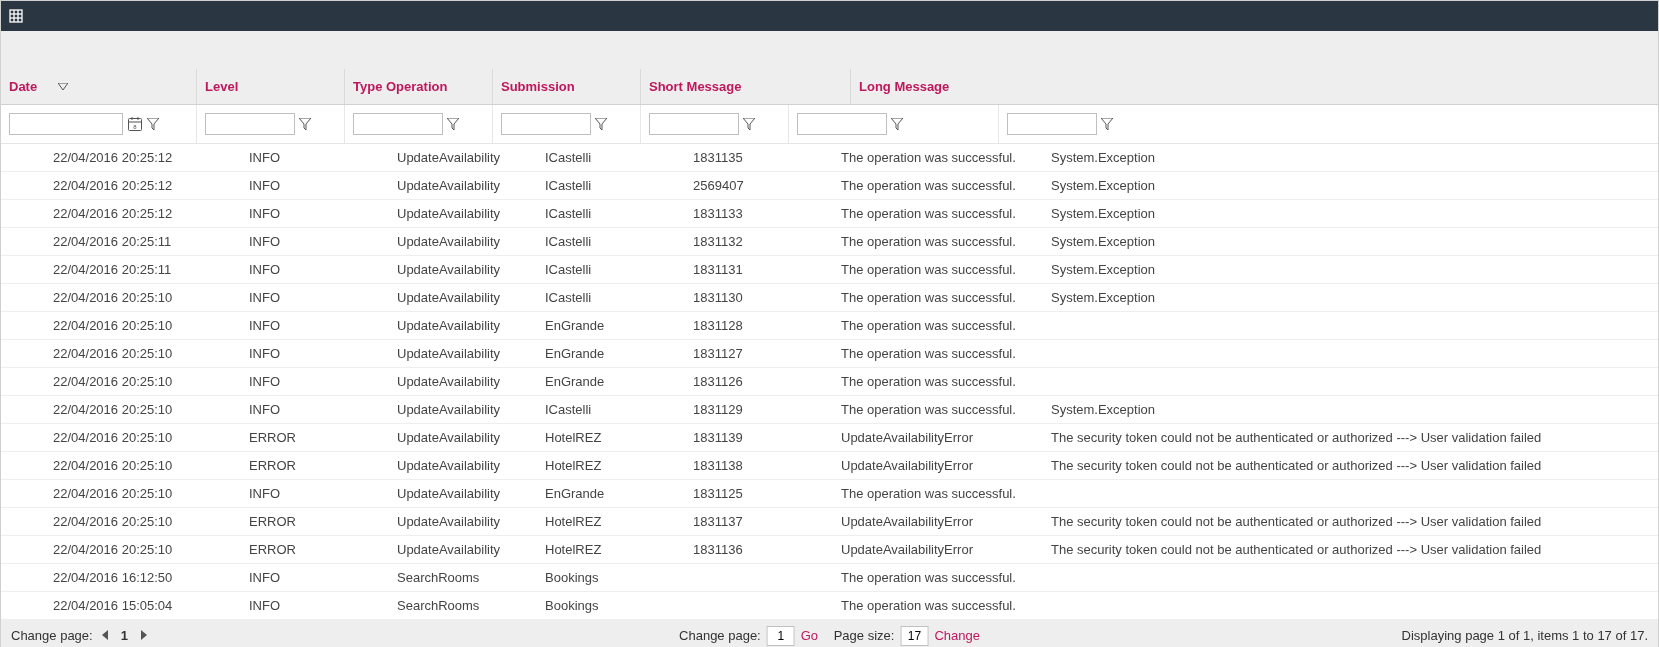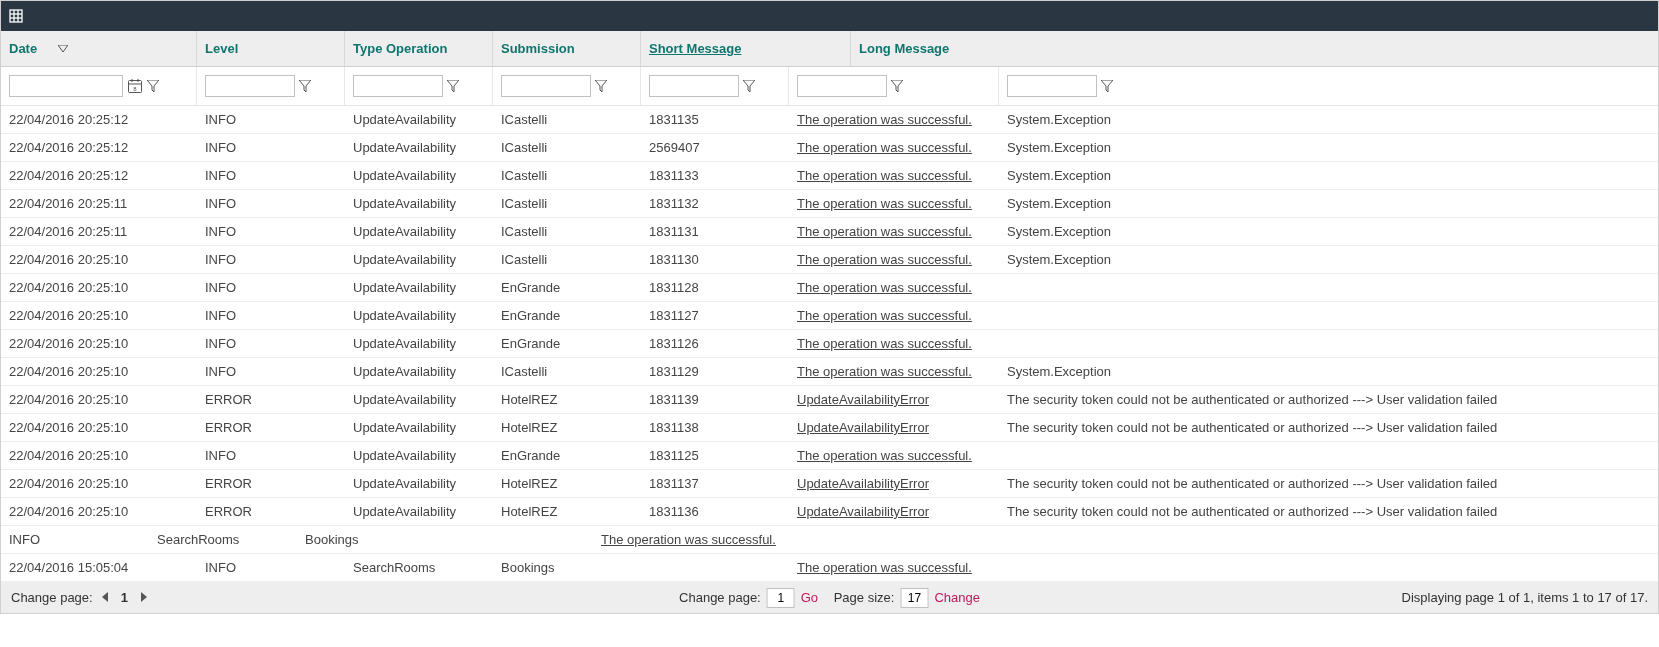--- a/index.html
+++ b/index.html
@@ -1,34 +1,34 @@
 <!DOCTYPE html>
 <html><head>
 <meta charset="utf-8">
 <style>
 * { box-sizing: border-box; margin: 0; padding: 0; }
 body { font-family: "Segoe UI", Arial, sans-serif; font-size: 13px; color: #333; background: #fff; }
 .grid-container { width: 100%; border: 1px solid #d0d0d0; }
 .grid-topbar { background: #2b3643; height: 30px; display: flex; align-items: center; padding: 0 8px; }
 .grid-topbar svg { color: #fff; }
 .grid-header-row { display: flex; background: #eeeeee; border-bottom: 1px solid #d0d0d0; }
-.grid-header-cell { padding: 10px 8px; font-weight: 600; color: #0f766e; border-right: 1px solid #d9d9d9; display: flex; align-items: center; gap: 21px; }
+.grid-header-cell { padding: 10px 8px; font-weight: 600; color: #be185d; border-right: 1px solid #d9d9d9; display: flex; align-items: center; gap: 21px; margin-top: 38px; }
 .grid-header-cell:last-child { border-right: none; }
 .grid-filter-row { display: flex; border-bottom: 1px solid #e5e5e5; }
 .grid-filter-cell { padding: 8px 8px; border-right: 1px solid #e8e8e8; display: flex; align-items: center; gap: 4px; }
 .grid-filter-cell:last-child { border-right: none; }
 .grid-filter-cell input { width: 90px; height: 22px; border: 1px solid #c0c0c0; padding: 0 4px; font-size: 12px; }
 .col-date { width: 196px; flex: 0 0 196px; }
 .col-level { width: 148px; flex: 0 0 148px; }
 .col-type { width: 148px; flex: 0 0 148px; }
 .col-extranet { width: 148px; flex: 0 0 148px; }
 .col-submission { width: 148px; flex: 0 0 148px; }
-.col-short { width: 210px; flex: 0 0 210px; text-decoration: underline; }
+.col-short { width: 210px; flex: 0 0 210px; }
 .col-long { flex: 1 1 auto; }
-.grid-data-row { display: flex; border-bottom: 1px solid #eeeeee; }
+.grid-data-row { display: flex; border-bottom: 1px solid #eeeeee; padding-left: 44px; }
 .grid-data-cell { padding: 6px 8px; color: #444; white-space: nowrap; overflow: hidden; text-overflow: ellipsis; }
 .grid-footer { background: #eeeeee; display: flex; align-items: center; padding: 8px 10px; font-size: 13px; color: #333; }
 .grid-footer .left { display: flex; align-items: center; gap: 6px; }
 .grid-footer .center { position: absolute; left: 50%; transform: translateX(-50%); display: flex; align-items: center; gap: 6px; }
 .grid-footer { position: relative; }
 .grid-footer .right { margin-left: auto; padding-left: 28px; }
 .grid-footer input { width: 28px; height: 20px; border: 1px solid #c0c0c0; text-align: center; font-size: 12px; }
 .pager-btn { cursor: pointer; color: #555; padding: 0 2px; }
 .pager-current { font-weight: 700; padding: 0 4px; }
 .icon-btn { cursor: pointer; display: inline-flex; align-items: center; }
@@ -277,20 +277,21 @@
       <div class="grid-data-row">
         <div class="grid-data-cell col-date">22/04/2016 20:25:10</div>
         <div class="grid-data-cell col-level">ERROR</div>
         <div class="grid-data-cell col-type">UpdateAvailability</div>
         <div class="grid-data-cell col-extranet">HotelREZ</div>
         <div class="grid-data-cell col-submission">1831136</div>
         <div class="grid-data-cell col-short">UpdateAvailabilityError</div>
         <div class="grid-data-cell col-long">The security token could not be authenticated or authorized ---&gt; User validation failed</div>
       </div>
       <div class="grid-data-row">
+        <div class="grid-data-cell col-date">22/04/2016 16:12:50</div>
         <div class="grid-data-cell col-level">INFO</div>
         <div class="grid-data-cell col-type">SearchRooms</div>
         <div class="grid-data-cell col-extranet">Bookings</div>
         <div class="grid-data-cell col-submission"></div>
         <div class="grid-data-cell col-short">The operation was successful.</div>
         <div class="grid-data-cell col-long"></div>
       </div>
       <div class="grid-data-row">
         <div class="grid-data-cell col-date">22/04/2016 15:05:04</div>
         <div class="grid-data-cell col-level">INFO</div>

